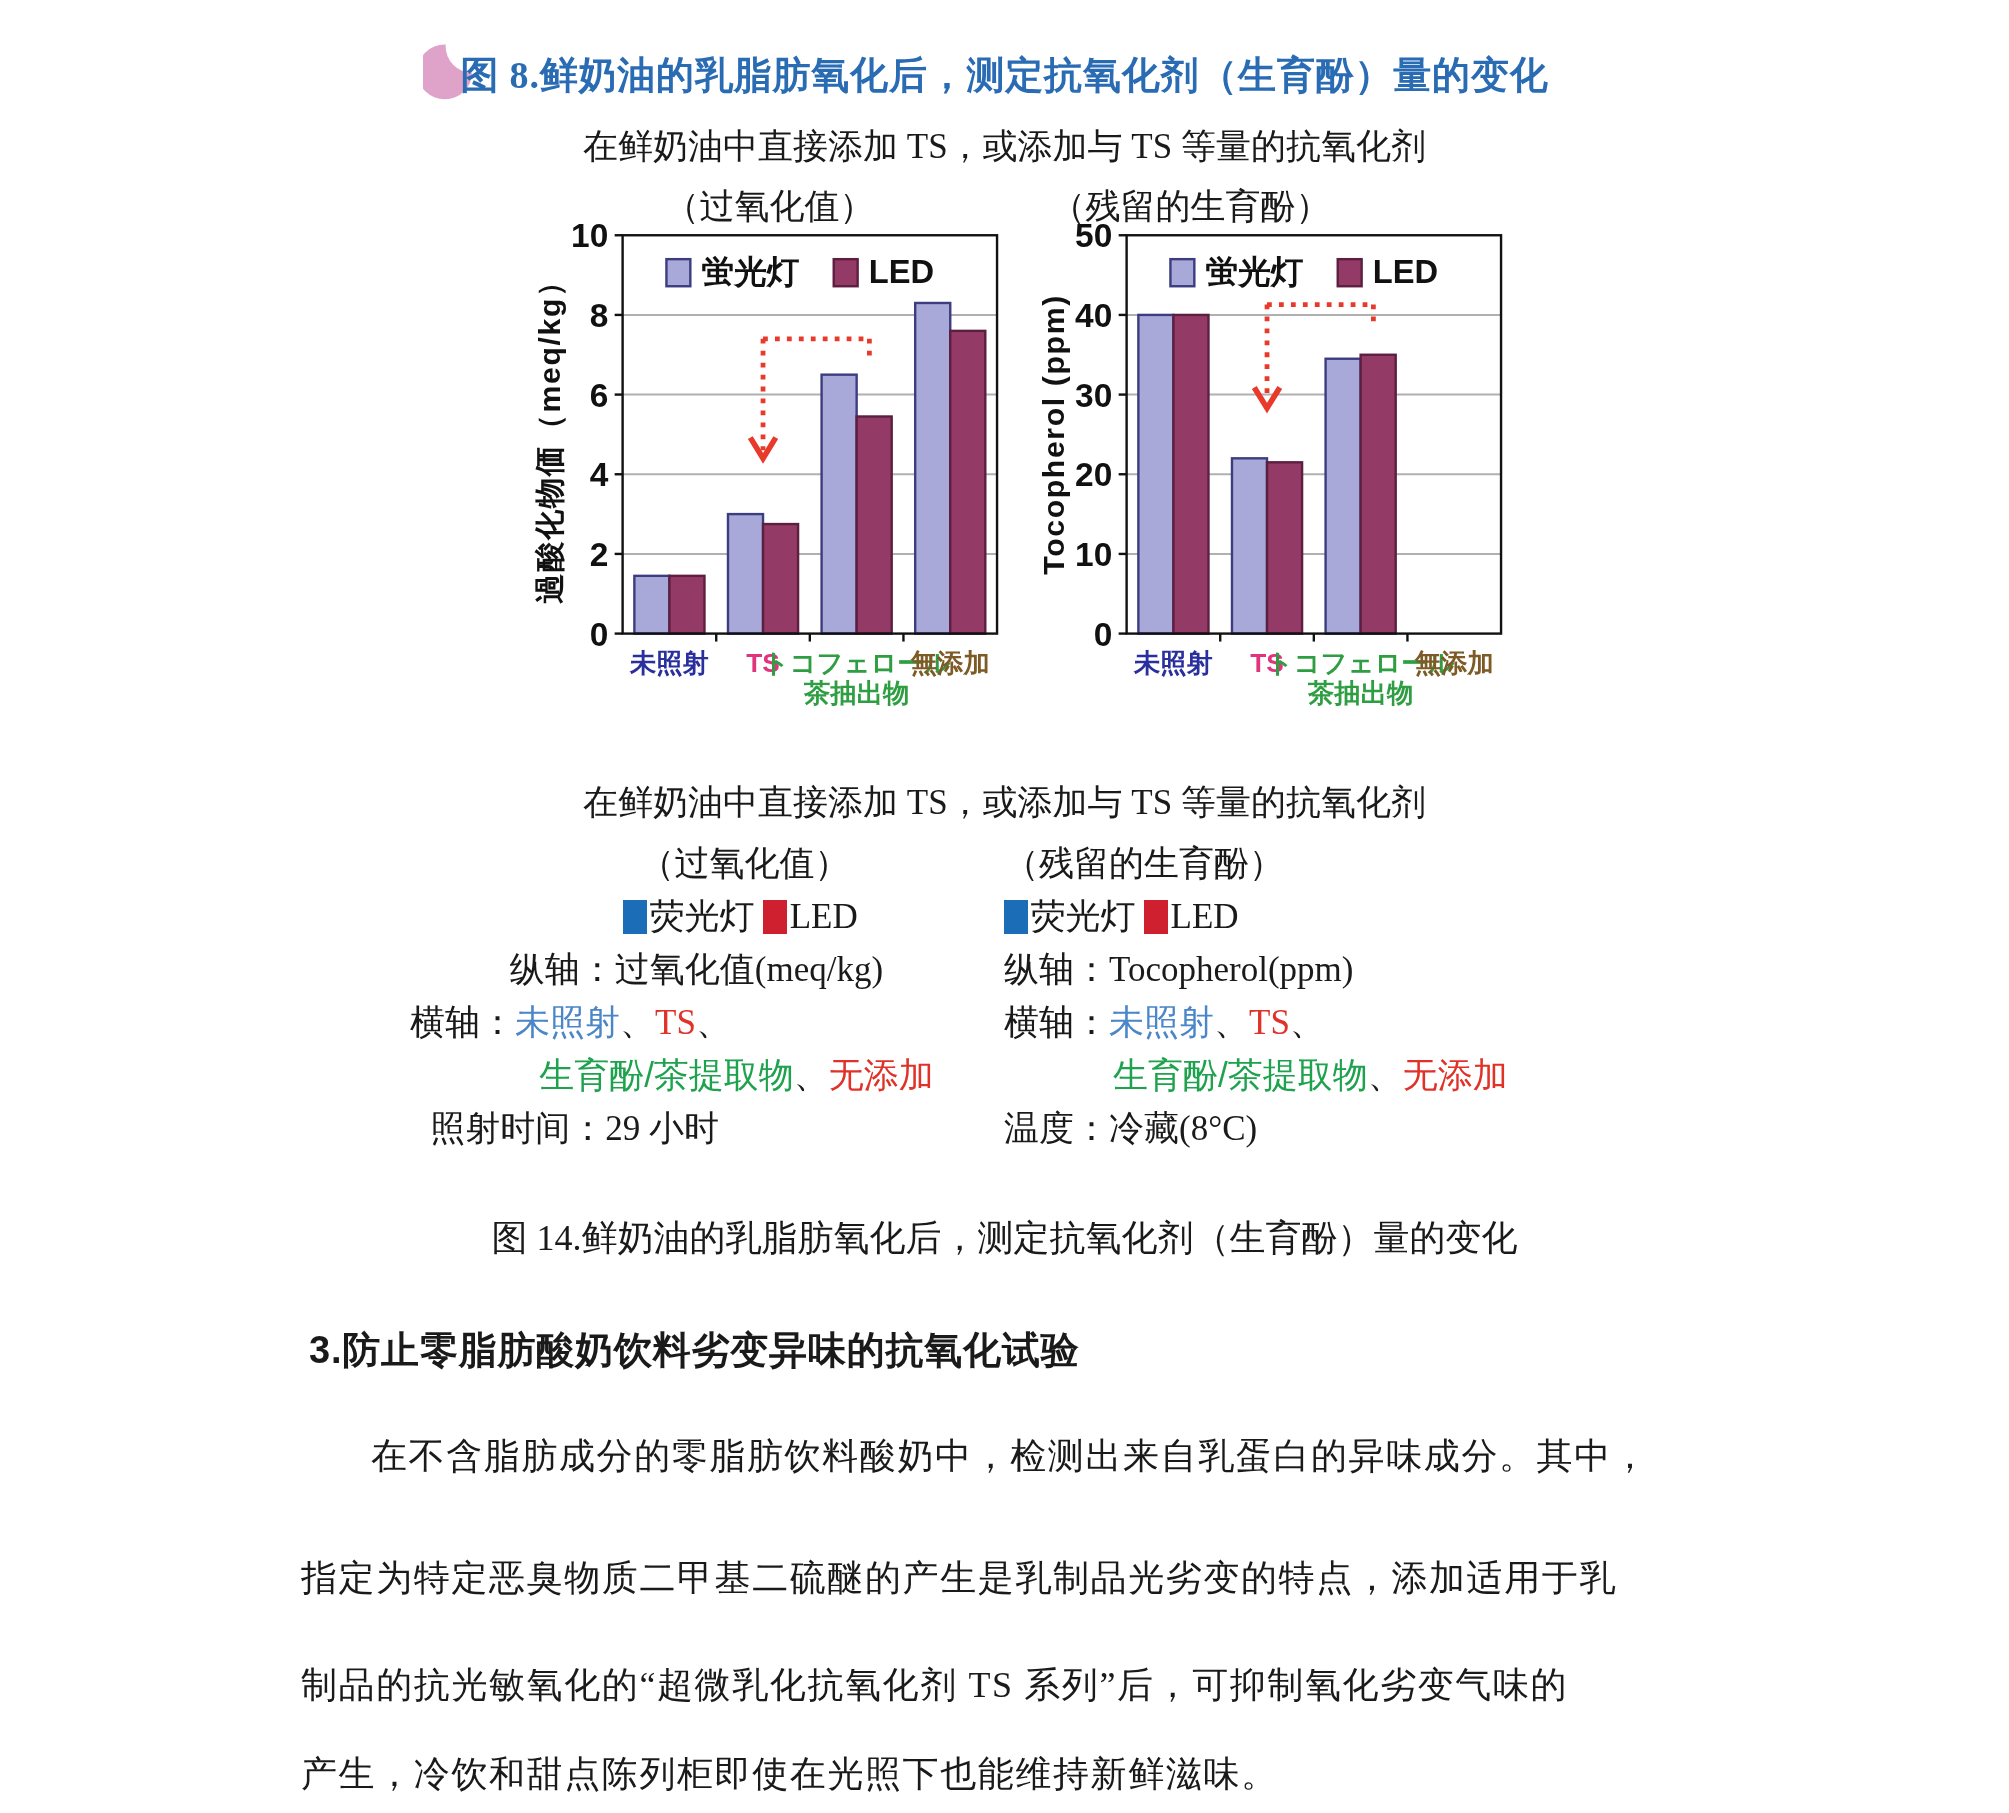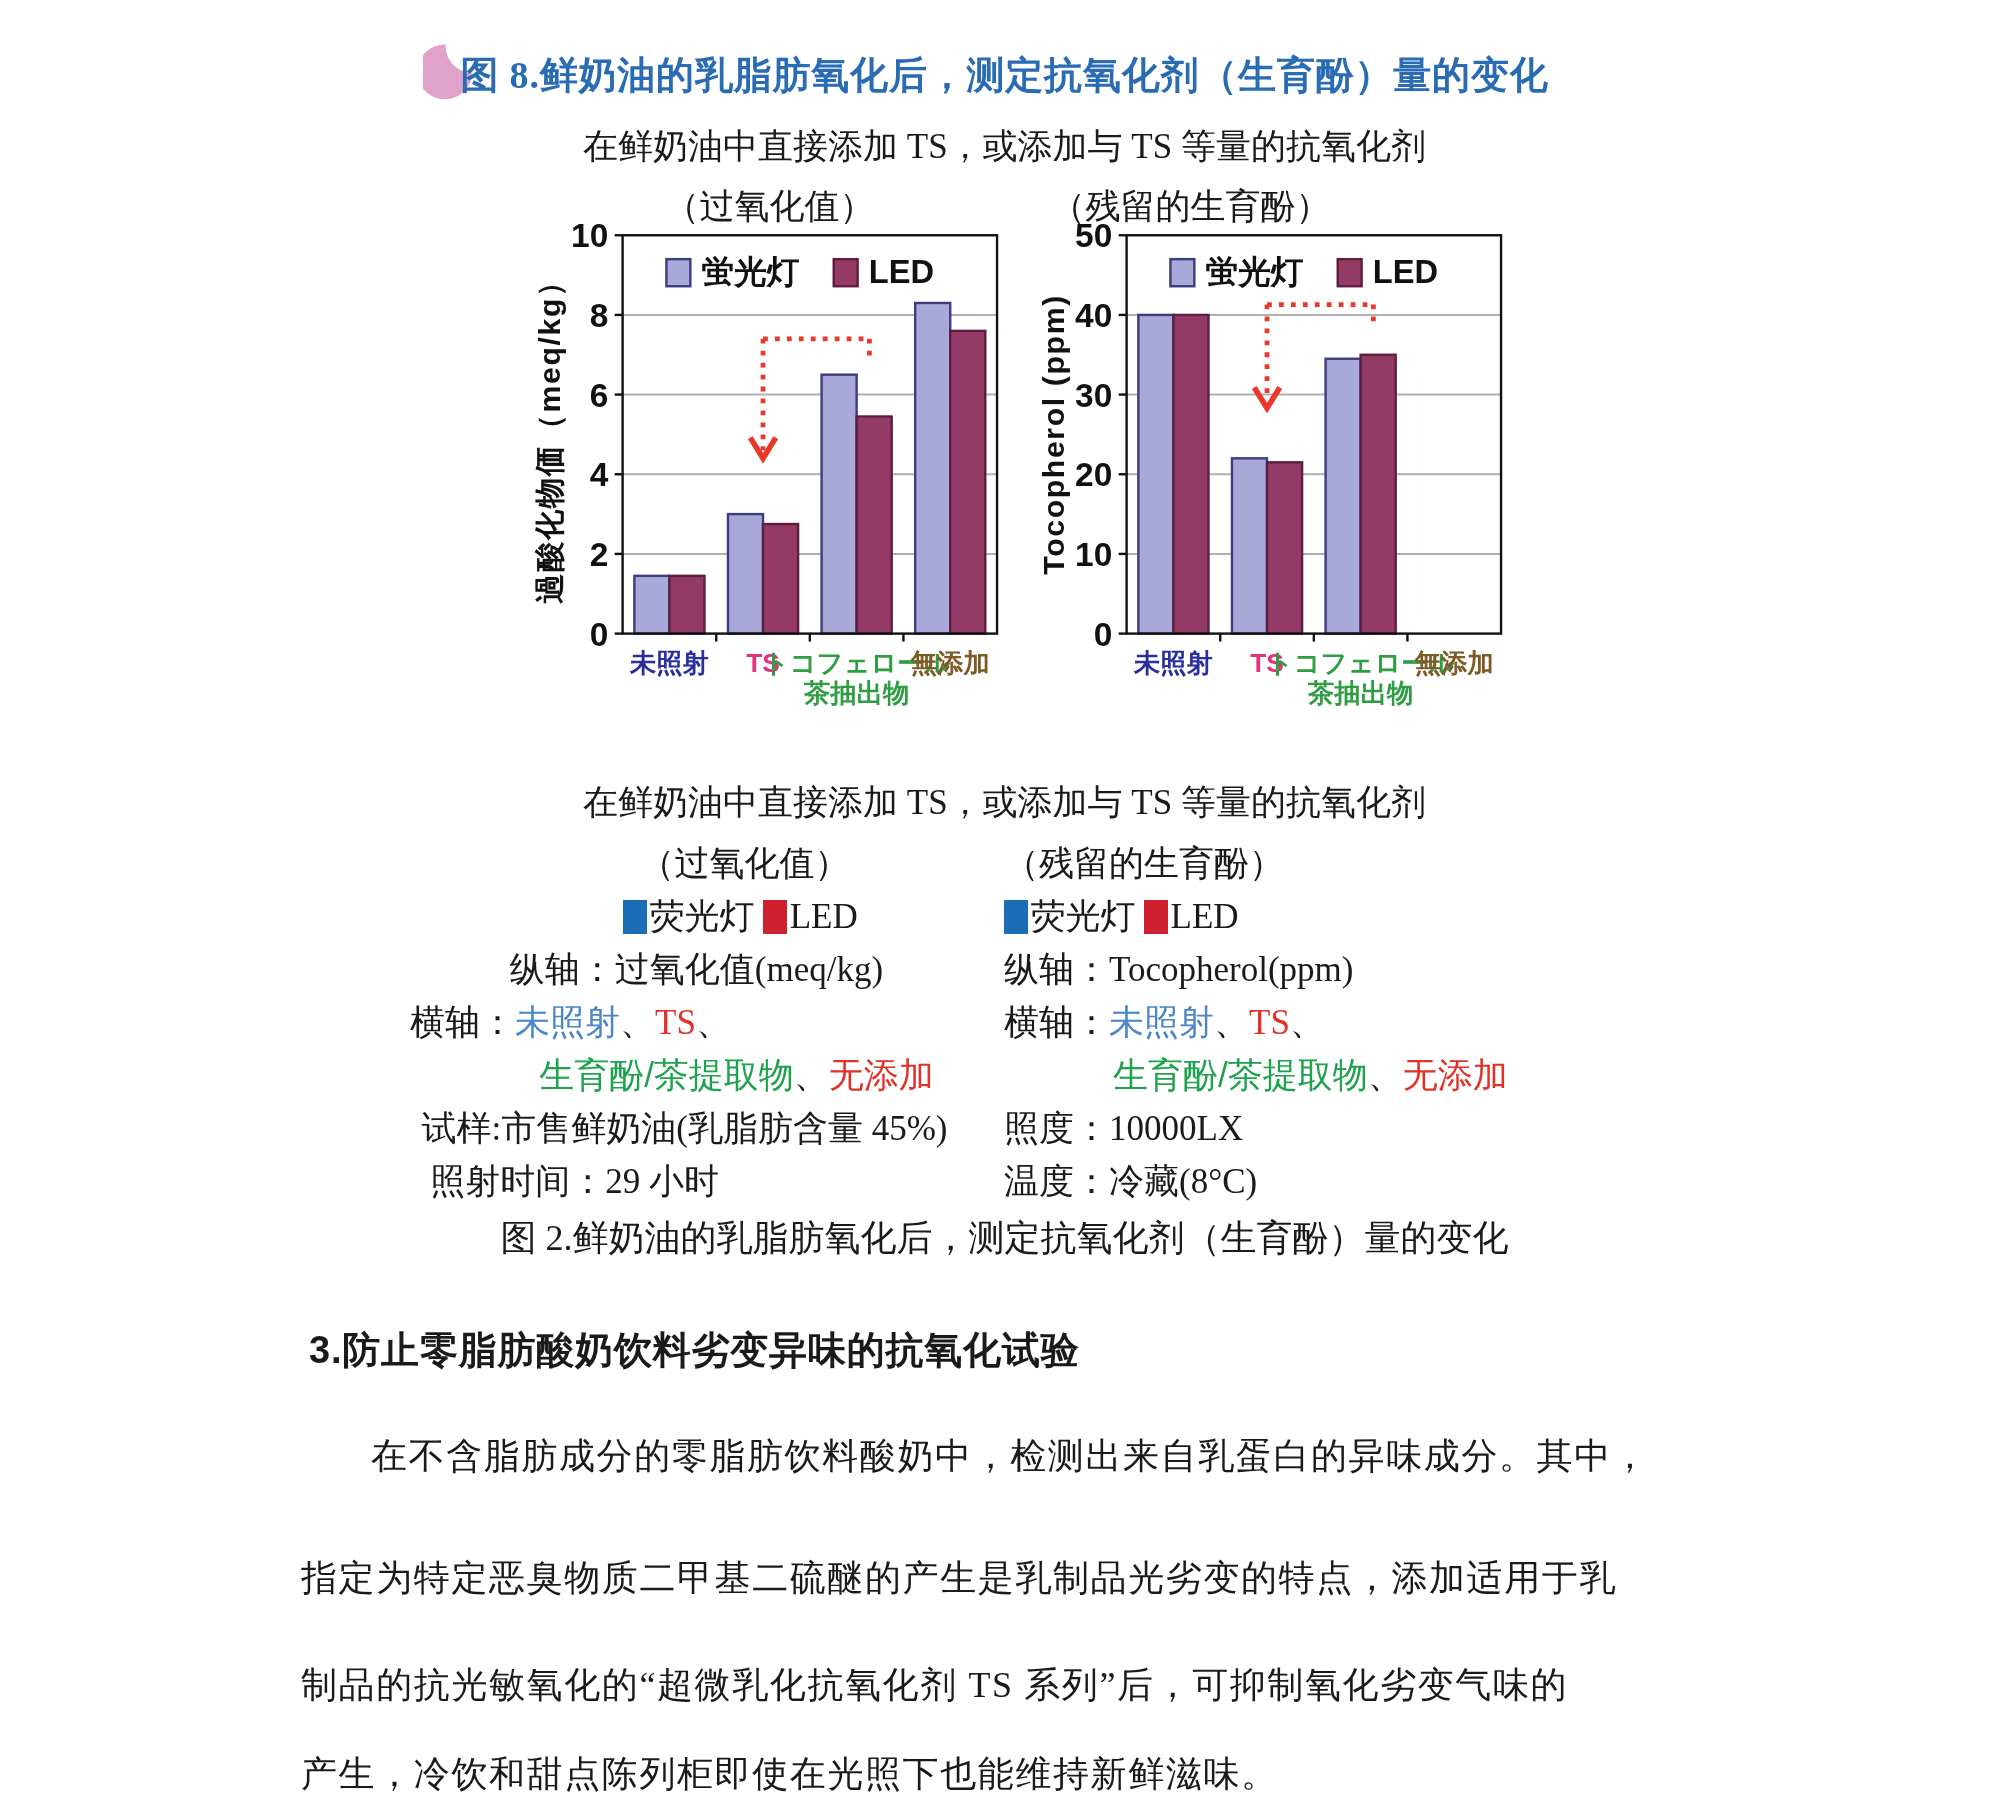--- a/index.html
+++ b/index.html
@@ -204,30 +204,26 @@
     </div>
     <div class="drow">
       <div class="cell-l nudge-toco">
         <span class="c-green">生育酚/茶提取物</span><span>、</span><span class="c-red">无添加</span>
       </div>
       <div class="cell-r indent-toco">
         <span class="c-green">生育酚/茶提取物</span><span>、</span><span class="c-red">无添加</span>
       </div>
     </div>
     <div class="drow">
-      <div class="cell-l nudge-sample">试样:市售鲜奶油(乳脂肪含量 45%)</div>
-      <div class="cell-r">照度：10000LX</div>
-    </div>
-    <div class="drow">
       <div class="cell-l nudge-time">照射时间：29 小时</div>
       <div class="cell-r">温度：冷藏(8°C)</div>
     </div>
   </div>
 
-  <div class="caption">图 2.鲜奶油的乳脂肪氧化后，测定抗氧化剂（生育酚）量的变化</div>
+  <div class="caption">图 14.鲜奶油的乳脂肪氧化后，测定抗氧化剂（生育酚）量的变化</div>
 
   <div class="section-heading">3.防止零脂肪酸奶饮料劣变异味的抗氧化试验</div>
 
   <div class="para-line pl-0">在不含脂肪成分的零脂肪饮料酸奶中，检测出来自乳蛋白的异味成分。其中，</div>
   <div class="para-line pl-1">指定为特定恶臭物质二甲基二硫醚的产生是乳制品光劣变的特点，添加适用于乳</div>
   <div class="para-line pl-2">制品的抗光敏氧化的“超微乳化抗氧化剂 TS 系列”后，可抑制氧化劣变气味的</div>
   <div class="para-line pl-3">产生，冷饮和甜点陈列柜即使在光照下也能维持新鲜滋味。</div>
 
 </div>
 

